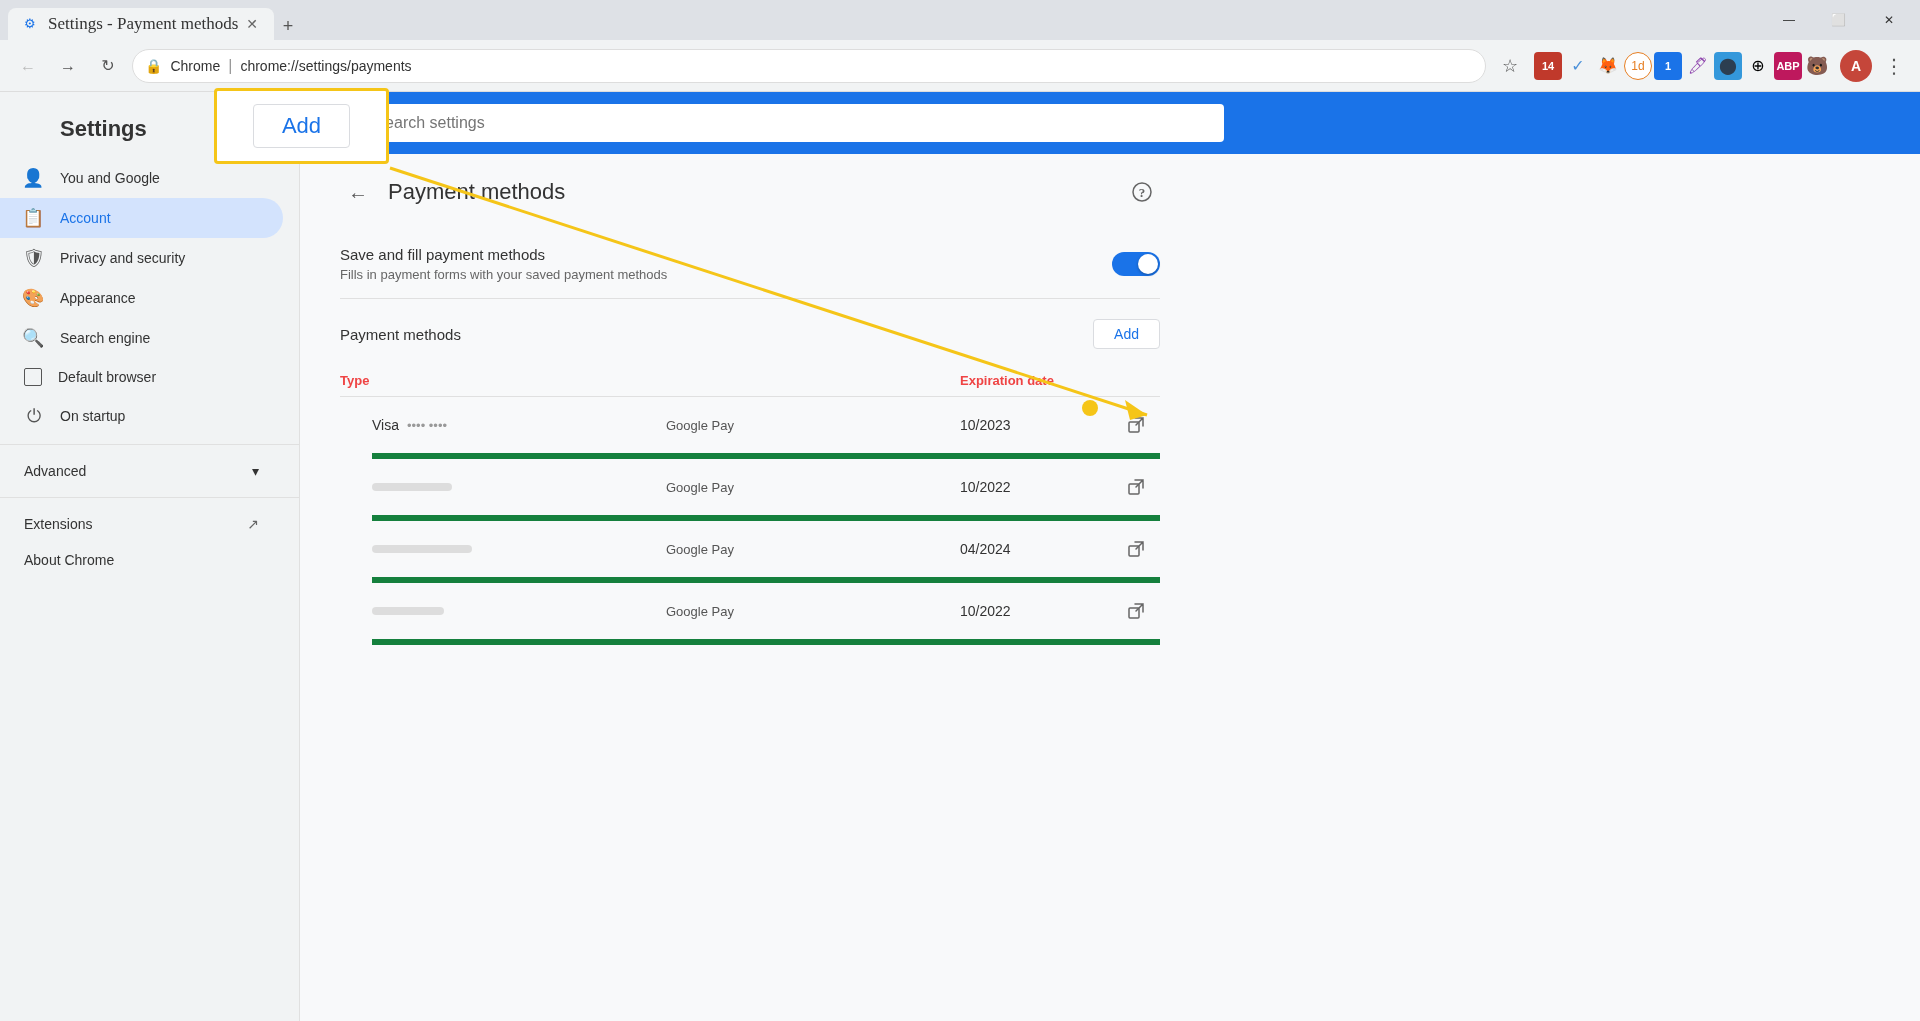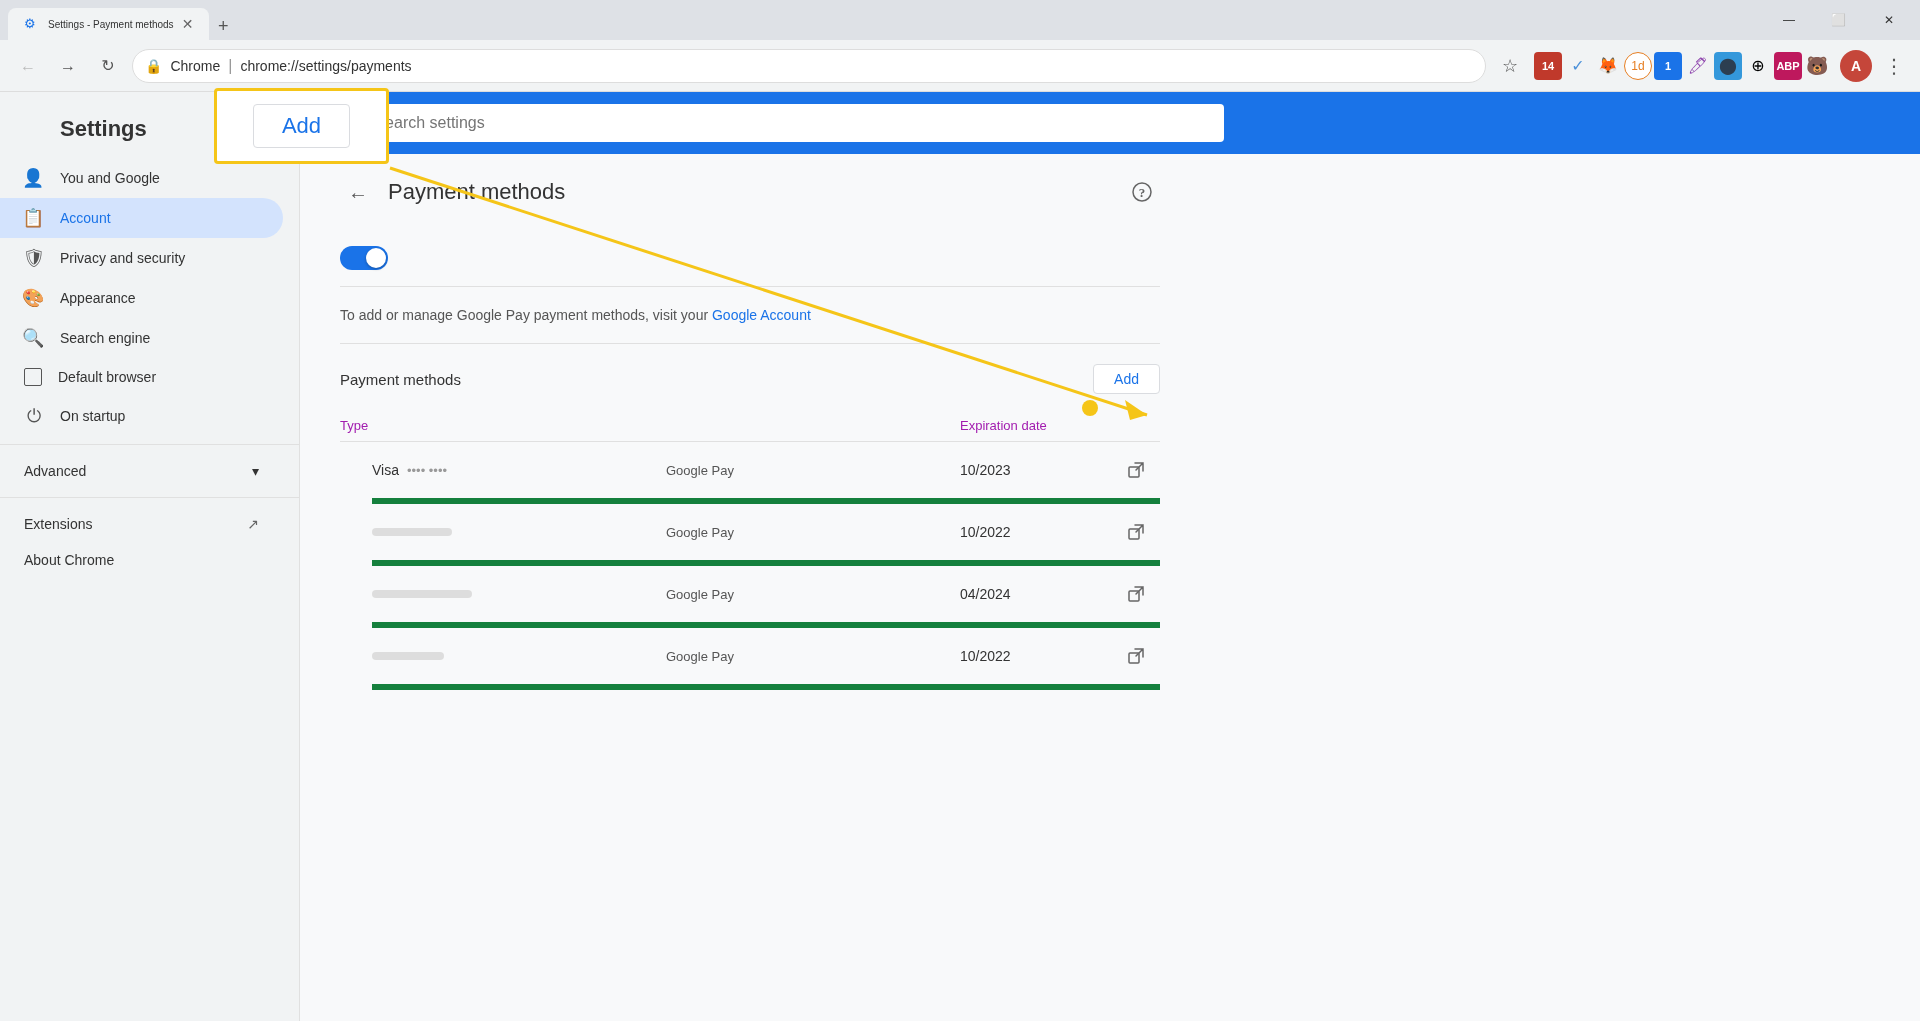--- a/index.html
+++ b/index.html
@@ -5,21 +5,21 @@
     * { box-sizing: border-box; margin: 0; padding: 0; }
     body { font-family: 'Segoe UI', Arial, sans-serif; background: #f1f3f4; width: 1920px; height: 1021px; overflow: hidden; }
 
     
     .browser-frame { width: 100%; height: 100%; display: flex; flex-direction: column; }
     .title-bar { background: #dee1e6; height: 40px; display: flex; align-items: center; padding: 0 8px; gap: 8px; }
     .tab-bar { display: flex; align-items: flex-end; height: 100%; }
     .tab { background: #f1f3f4; border-radius: 8px 8px 0 0; padding: 0 16px; height: 32px; display: flex; align-items: center; gap: 8px; font-size: 13px; color: #333; min-width: 200px; }
     .tab.active { background: #f1f3f4; }
     .tab-favicon { width: 16px; height: 16px; color: #1a73e8; }
-    .tab-title { font-size: 10px; color: #333; }
+    .tab-title { font-size: 17px; color: #333; font-family: Liberation Serif, serif; }
     .tab-close { margin-left: auto; color: #666; cursor: pointer; font-size: 14px; }
     .tab-new { width: 28px; height: 28px; display: flex; align-items: center; justify-content: center; border-radius: 50%; color: #555; font-size: 18px; cursor: pointer; }
     .window-controls { margin-left: auto; display: flex; gap: 4px; }
     .win-btn { width: 46px; height: 32px; display: flex; align-items: center; justify-content: center; font-size: 12px; color: #333; cursor: pointer; }
 
     .nav-bar { background: #f1f3f4; height: 52px; display: flex; align-items: center; padding: 0 12px; gap: 8px; border-bottom: 1px solid #ddd; }
     .nav-btn { width: 32px; height: 32px; border-radius: 50%; display: flex; align-items: center; justify-content: center; color: #555; font-size: 16px; cursor: pointer; border: none; background: none; }
     .nav-btn.disabled { color: #bbb; cursor: default; }
     .address-bar { flex: 1; background: white; border-radius: 20px; height: 34px; display: flex; align-items: center; padding: 0 12px; gap: 8px; border: 1px solid #ddd; }
     .address-bar .security-icon { color: #555; font-size: 14px; }
@@ -73,21 +73,21 @@
     .google-pay-link { padding: 20px 0; font-size: 14px; color: #555; border-bottom: 1px solid #e0e0e0; }
     .google-pay-link a { color: #1a73e8; text-decoration: none; }
 
     .payment-methods-section { padding: 20px 0; }
     .section-header { display: flex; align-items: center; justify-content: space-between; margin-bottom: 16px; }
     .section-title { font-size: 15px; color: #333; font-weight: 500; }
     .add-btn { background: white; border: 1px solid #dadce0; color: #1a73e8; padding: 6px 20px; border-radius: 4px; font-size: 14px; cursor: pointer; font-weight: 500; }
 
     .payment-table { width: 100%; }
     .table-header { display: grid; grid-template-columns: 1fr 1fr 160px 40px; padding: 8px 0; border-bottom: 1px solid #e0e0e0; }
-    .table-header span { font-size: 13px; color: #a21caf; font-weight: 400; }
+    .table-header span { font-size: 13px; color: #ef4444; font-weight: 700; }
     .table-row { display: grid; grid-template-columns: 1fr 1fr 160px 40px; padding: 12px 0; border-bottom: 6px solid #15803d; align-items: center; margin-left: 32px; }
     .card-type { font-size: 14px; color: #333; display: flex; align-items: center; gap: 8px; }
     .card-mask { color: #999; font-size: 13px; }
     .google-pay-badge { font-size: 13px; color: #555; }
     .exp-date { font-size: 14px; color: #333; }
     .external-link-btn { color: #666; font-size: 16px; cursor: pointer; width: 32px; height: 32px; display: flex; align-items: center; justify-content: center; border-radius: 50%; }
 
     
     .highlight-box { position: absolute; top: 88px; left: 214px; width: 175px; height: 76px; border: 3px solid #f5c518; background: white; border-radius: 4px; display: flex; align-items: center; justify-content: center; z-index: 101; }
     .highlight-add-btn { font-size: 22px; color: #1a73e8; font-weight: 500; border: 1px solid #dadce0; padding: 8px 28px; border-radius: 4px; background: white; }
@@ -221,29 +221,29 @@
           </div>
           <div class="help-btn">
             <svg width="20" height="20" viewBox="0 0 20 20">
               <circle cx="10" cy="10" r="9" fill="none" stroke="#666" stroke-width="1.5"></circle>
               <text x="10" y="15" text-anchor="middle" font-size="13" fill="#666" font-family="serif" font-weight="bold">?</text>
             </svg>
           </div>
         </div>
 
         <div class="setting-row">
+          <div class="setting-text">
+            <h3>Save and fill payment methods</h3>
+            <p>Fills in payment forms with your saved payment methods</p>
+          </div>
           <div class="toggle">
             <div class="toggle-thumb"></div>
           </div>
         </div>
 
-        <div class="google-pay-link">
-          <span>To add or manage Google Pay payment methods, visit your</span>
-          <a href="#">Google Account</a>
-        </div>
 
         <div class="payment-methods-section">
           <div class="section-header">
             <span class="section-title">Payment methods</span>
             <button class="add-btn">Add</button>
           </div>
 
           <div class="payment-table">
             <div class="table-header">
               <span>Type</span>

